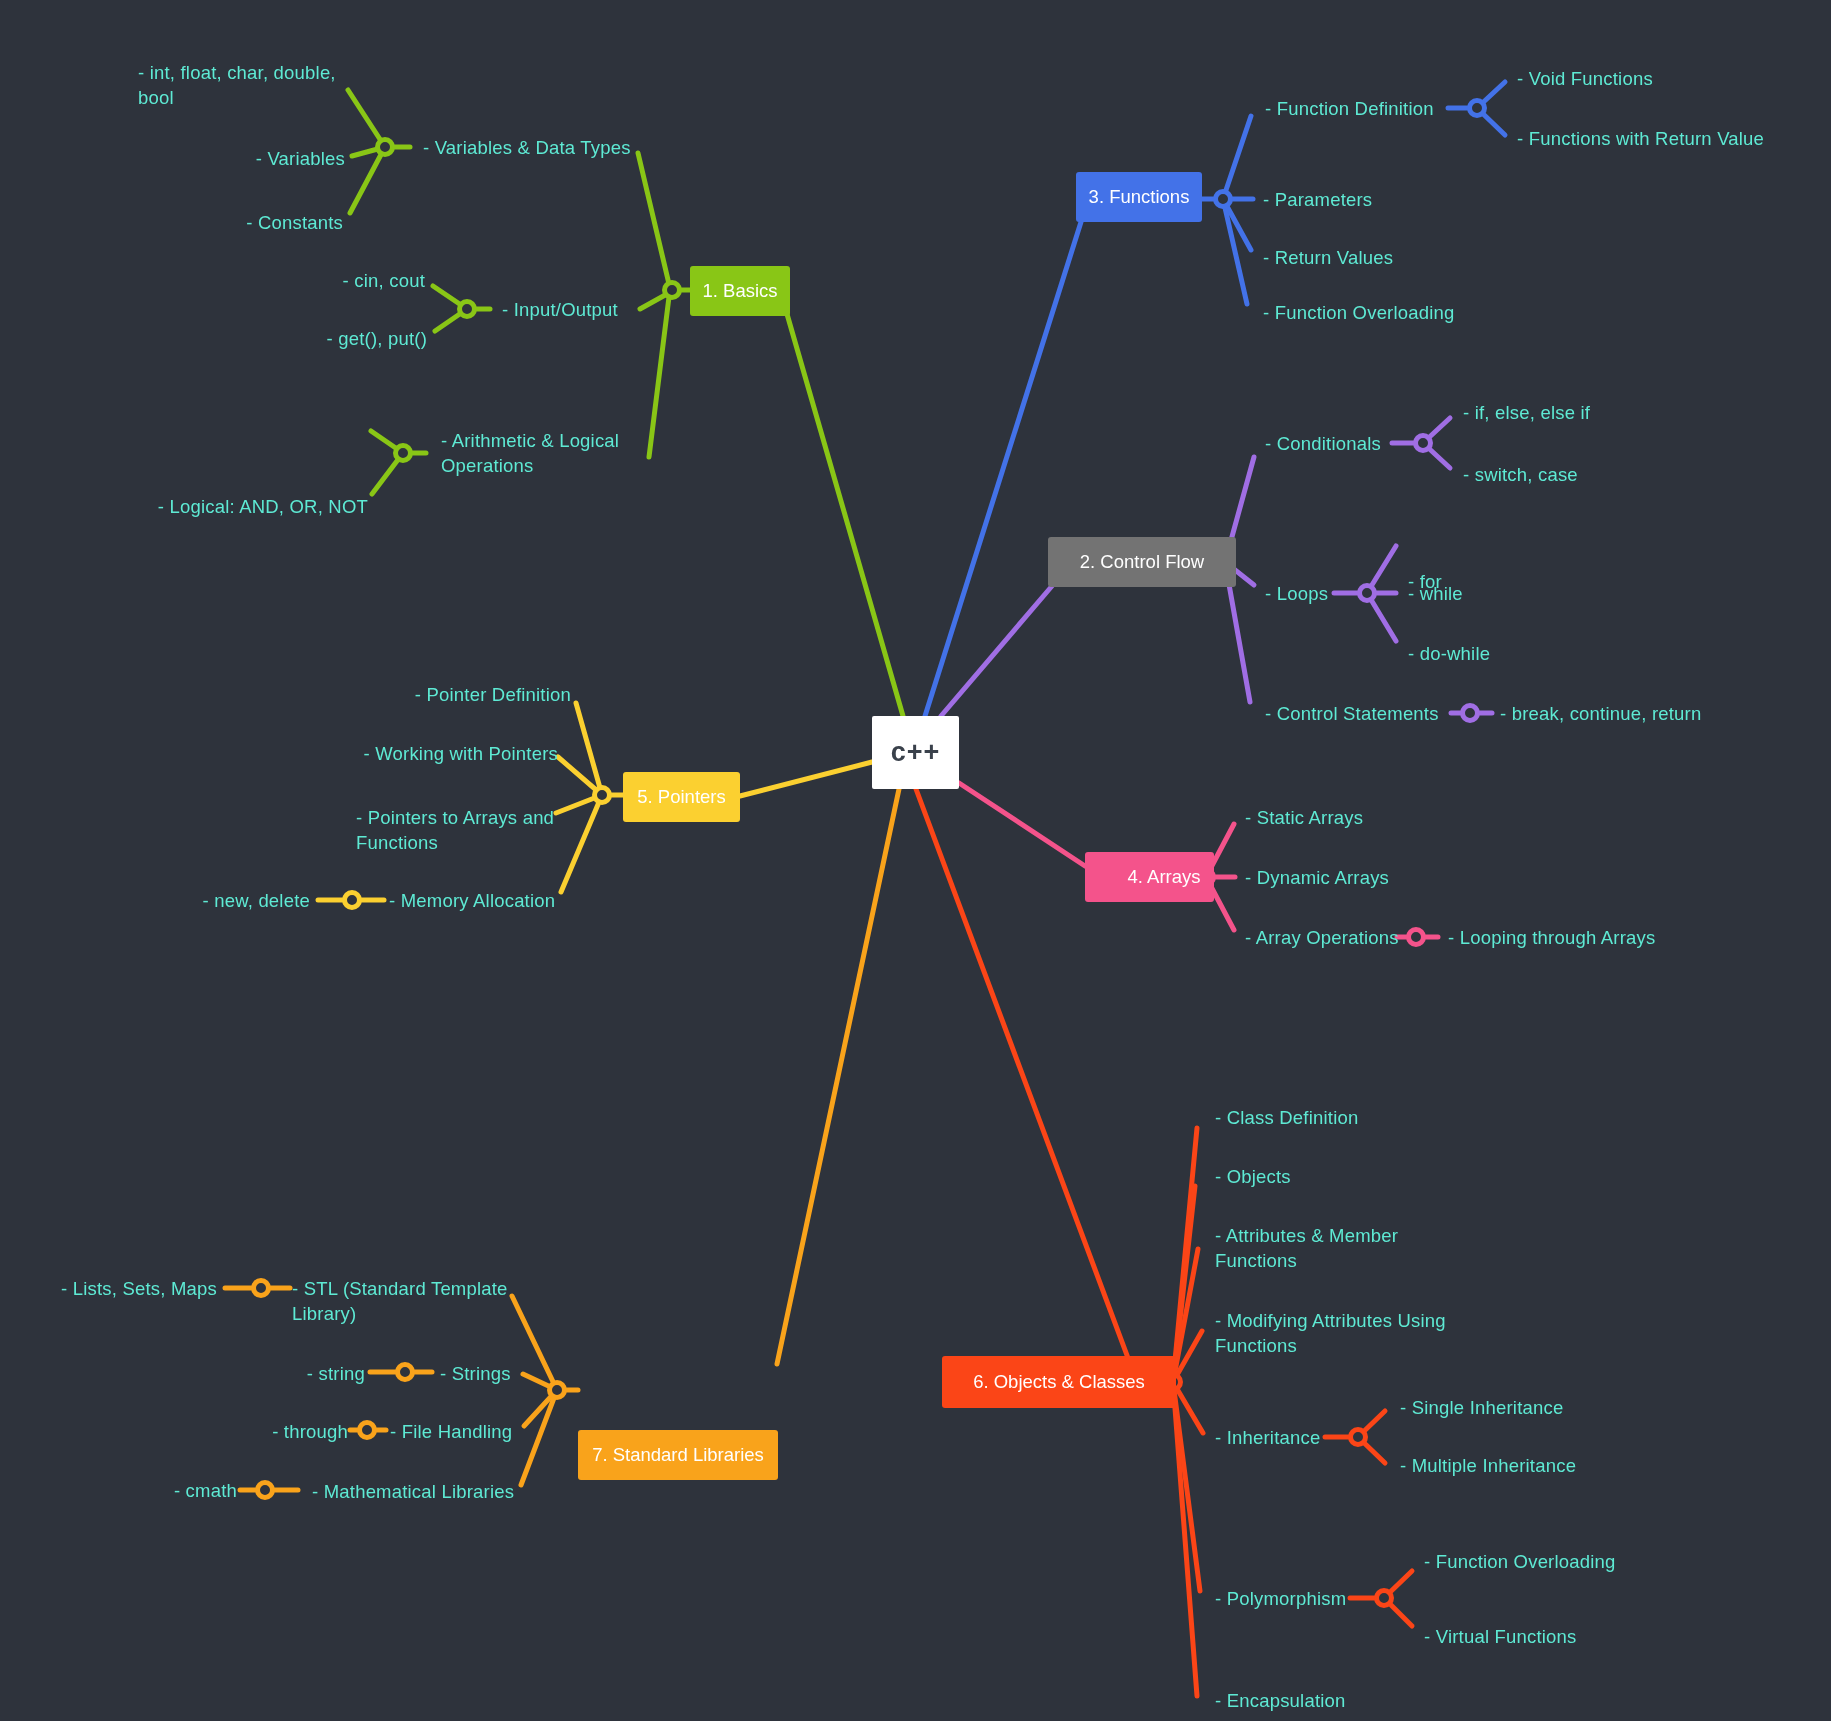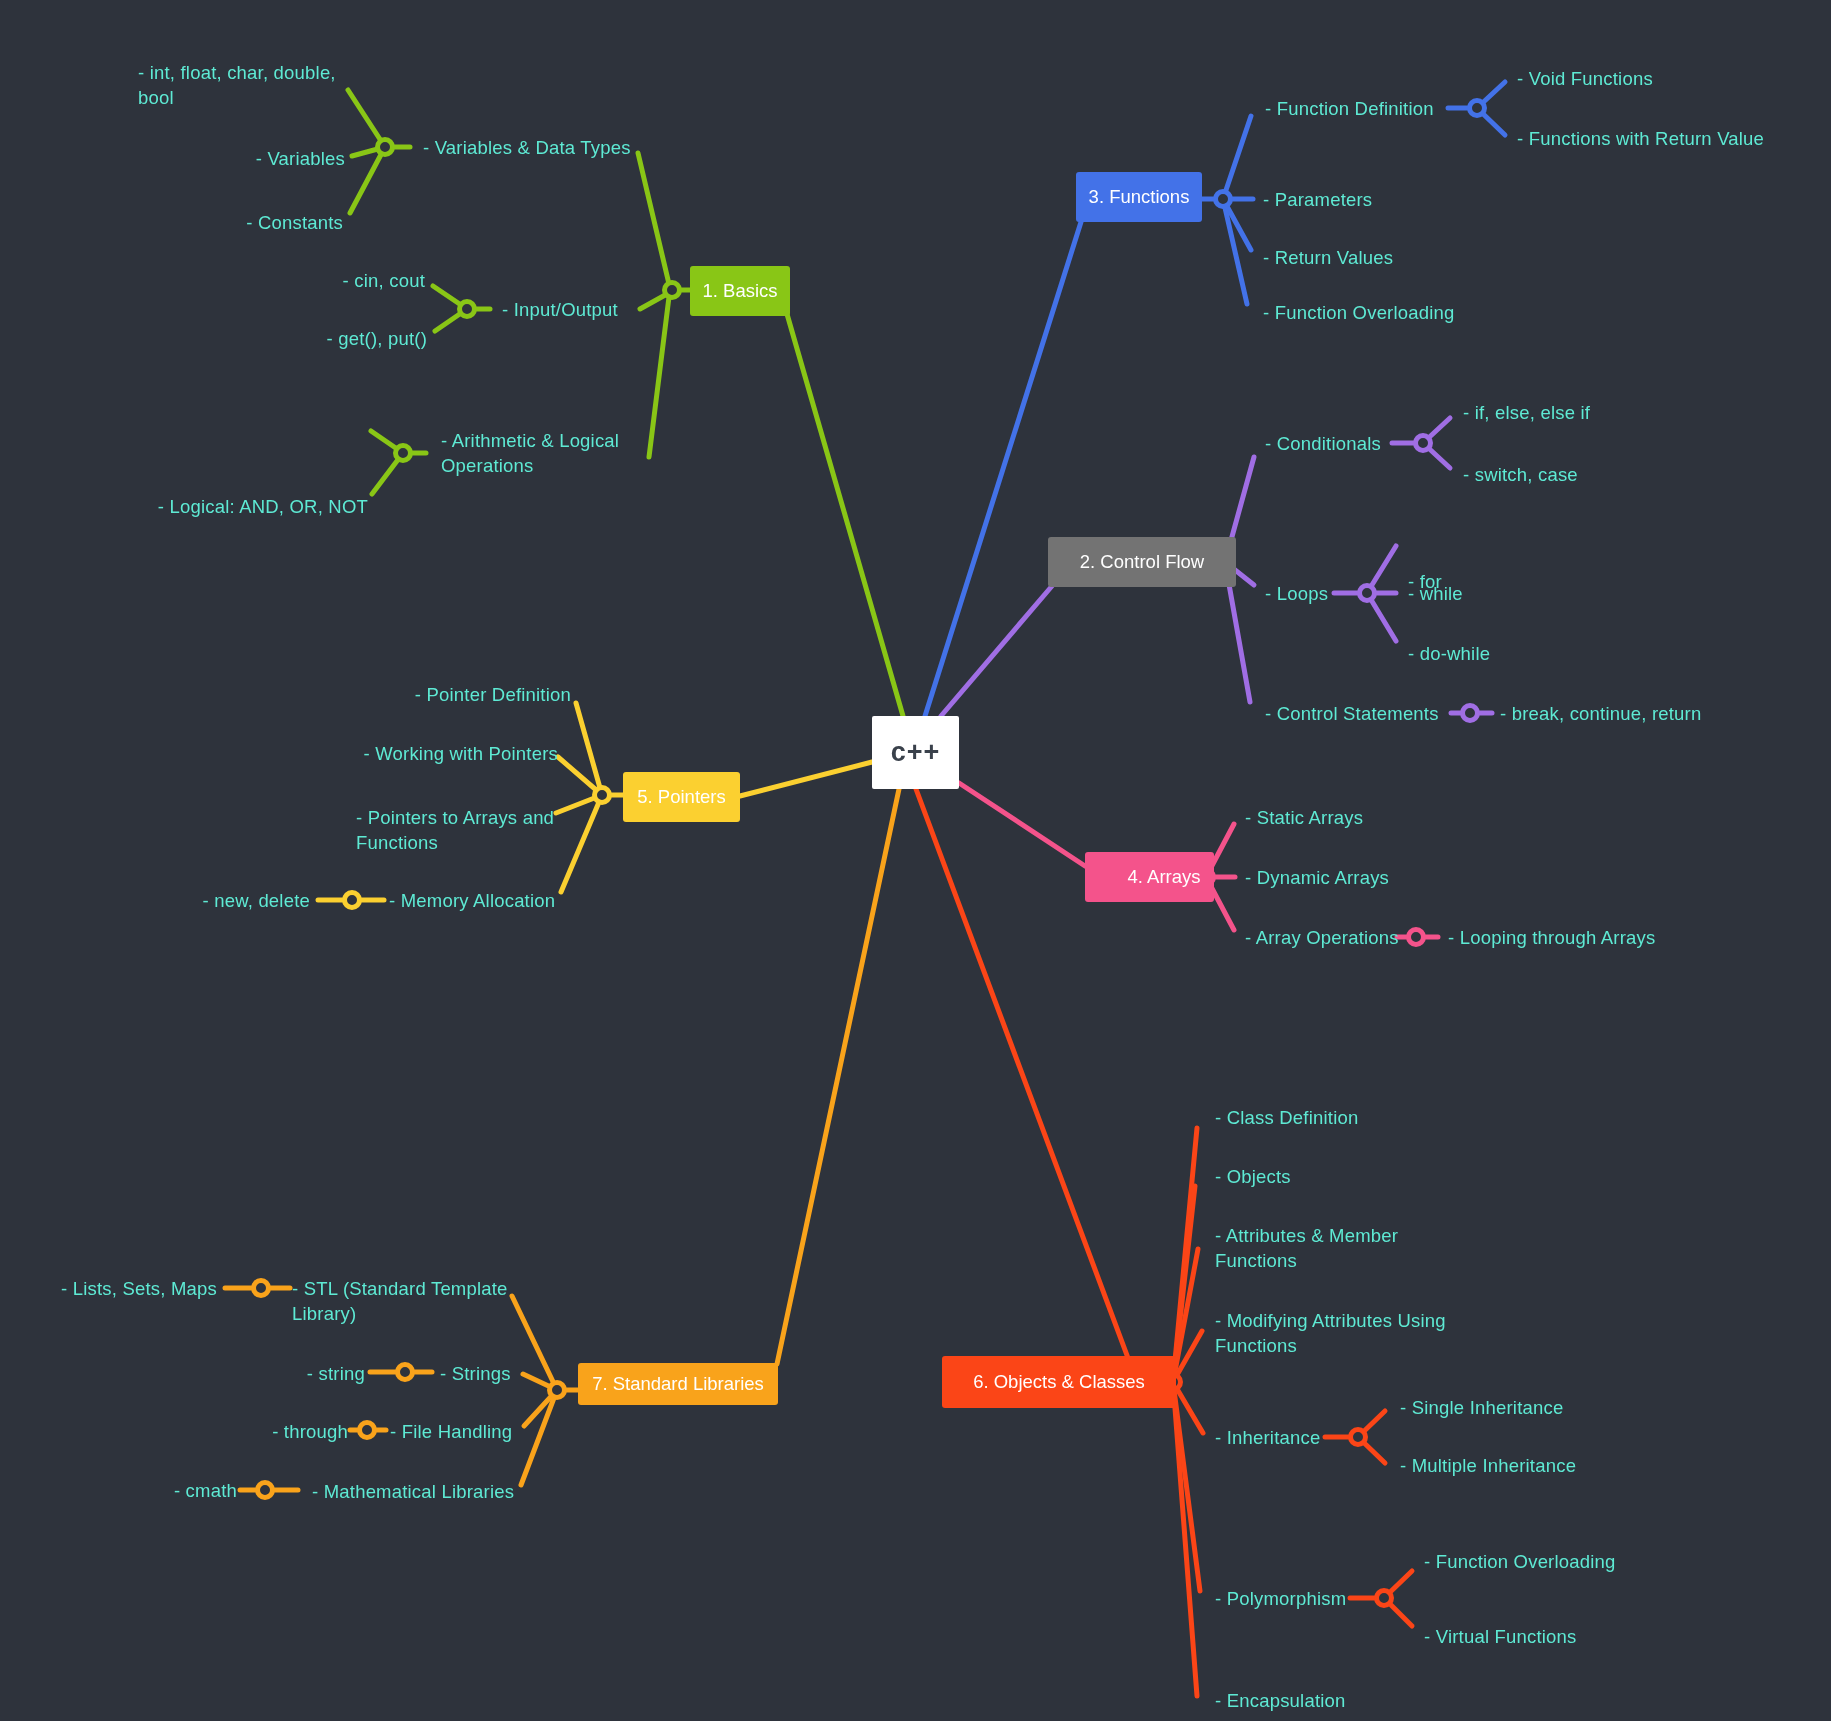--- a/index.html
+++ b/index.html
@@ -148,21 +148,21 @@
       <circle cx="265" cy="1490" r="7.5" fill="#2E333C"></circle>
     </g>
   </svg>
 
   <div class="node" style="left:690px;top:266px;width:100px;height:50px;background:#89C616;">1. Basics</div>
   <div class="node" style="left:1048px;top:537px;width:188px;height:50px;background:#737373;">2. Control Flow</div>
   <div class="node" style="left:1076px;top:172px;width:126px;height:50px;background:#4372E8;">3. Functions</div>
   <div class="node" style="left:1085px;top:852px;width:100px;height:50px;background:#F4538B;padding-left:29px;">4. Arrays</div>
   <div class="node" style="left:623px;top:772px;width:117px;height:50px;background:#FBD030;">5. Pointers</div>
   <div class="node" style="left:942px;top:1356px;width:234px;height:52px;background:#FB4517;">6. Objects &amp; Classes</div>
-  <div class="node" style="left:578px;top:1363px;width:200px;height:42px;background:#F9A31B;">7. Standard Libraries</div>
+  <div class="node" style="left:578px;top:1430px;width:200px;height:50px;background:#F9A31B;">7. Standard Libraries</div>
   <div class="center-node" style="left:872px;top:716px;width:87px;height:73px;">c++</div>
 
   <div class="lbl" style="left:138px;top:60px;">
     <span>- int, float, char, double,</span>
     <span>bool</span>
   </div>
   <div class="lbl" style="right:1486px;top:146px;">- Variables</div>
   <div class="lbl" style="right:1488px;top:210px;">- Constants</div>
   <div class="lbl" style="left:423px;top:135px;">- Variables &amp; Data Types</div>
   <div class="lbl" style="right:1406px;top:268px;">- cin, cout</div>

